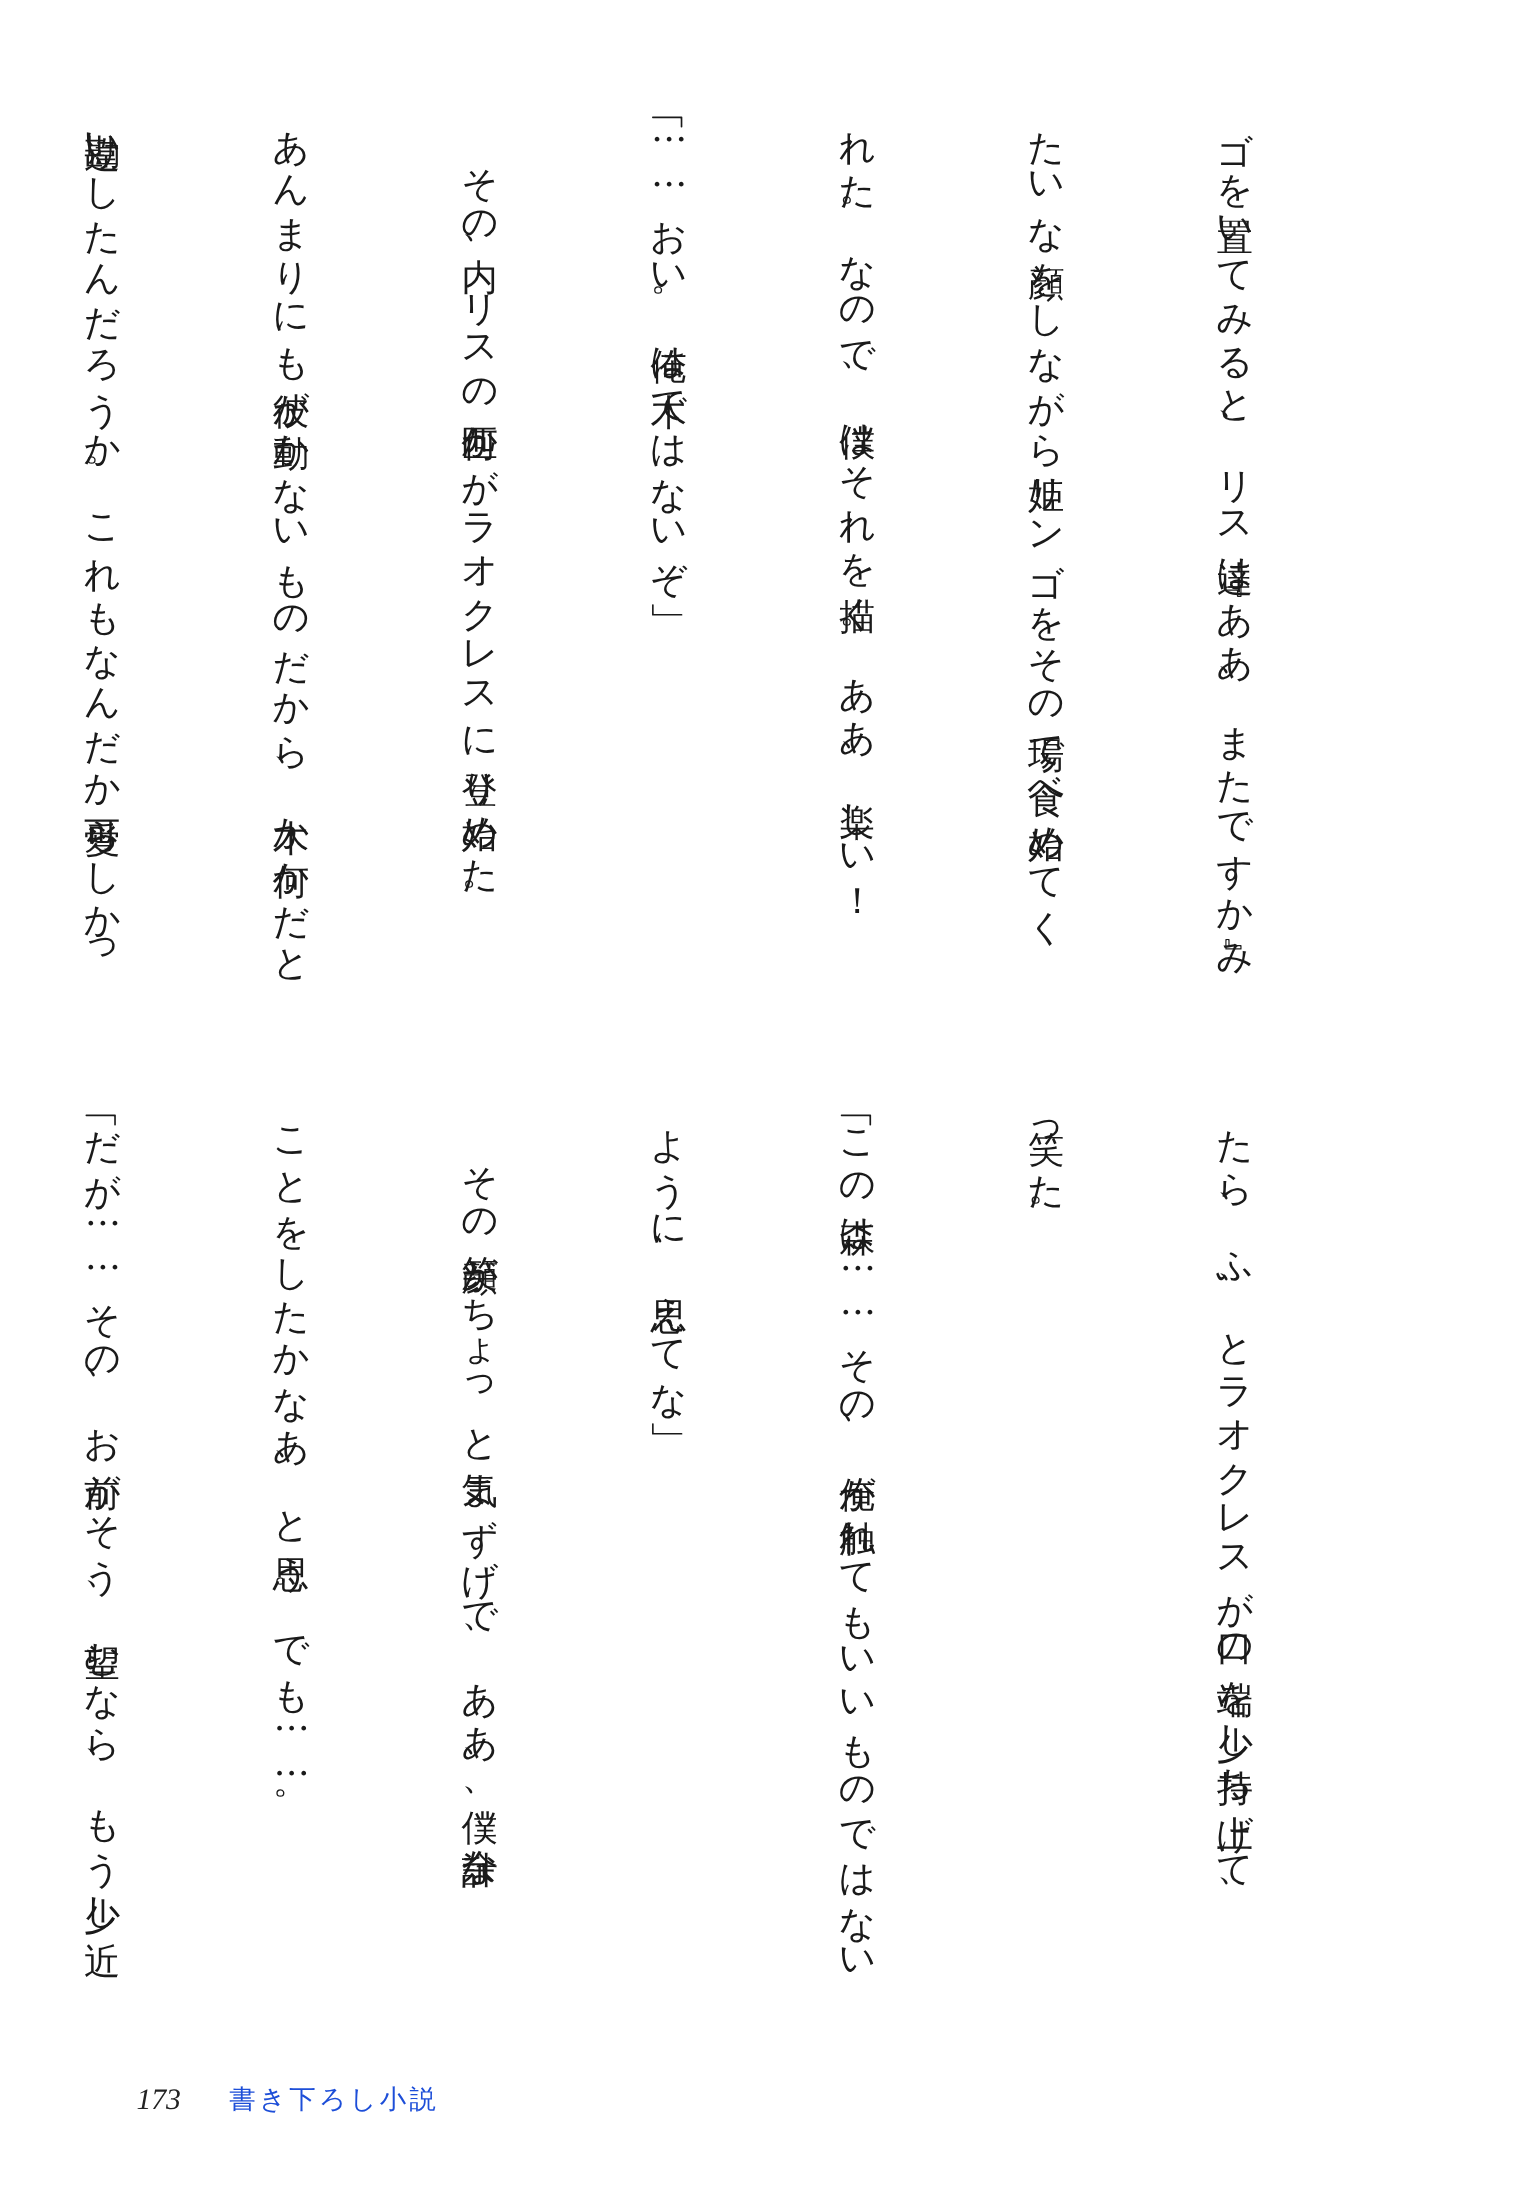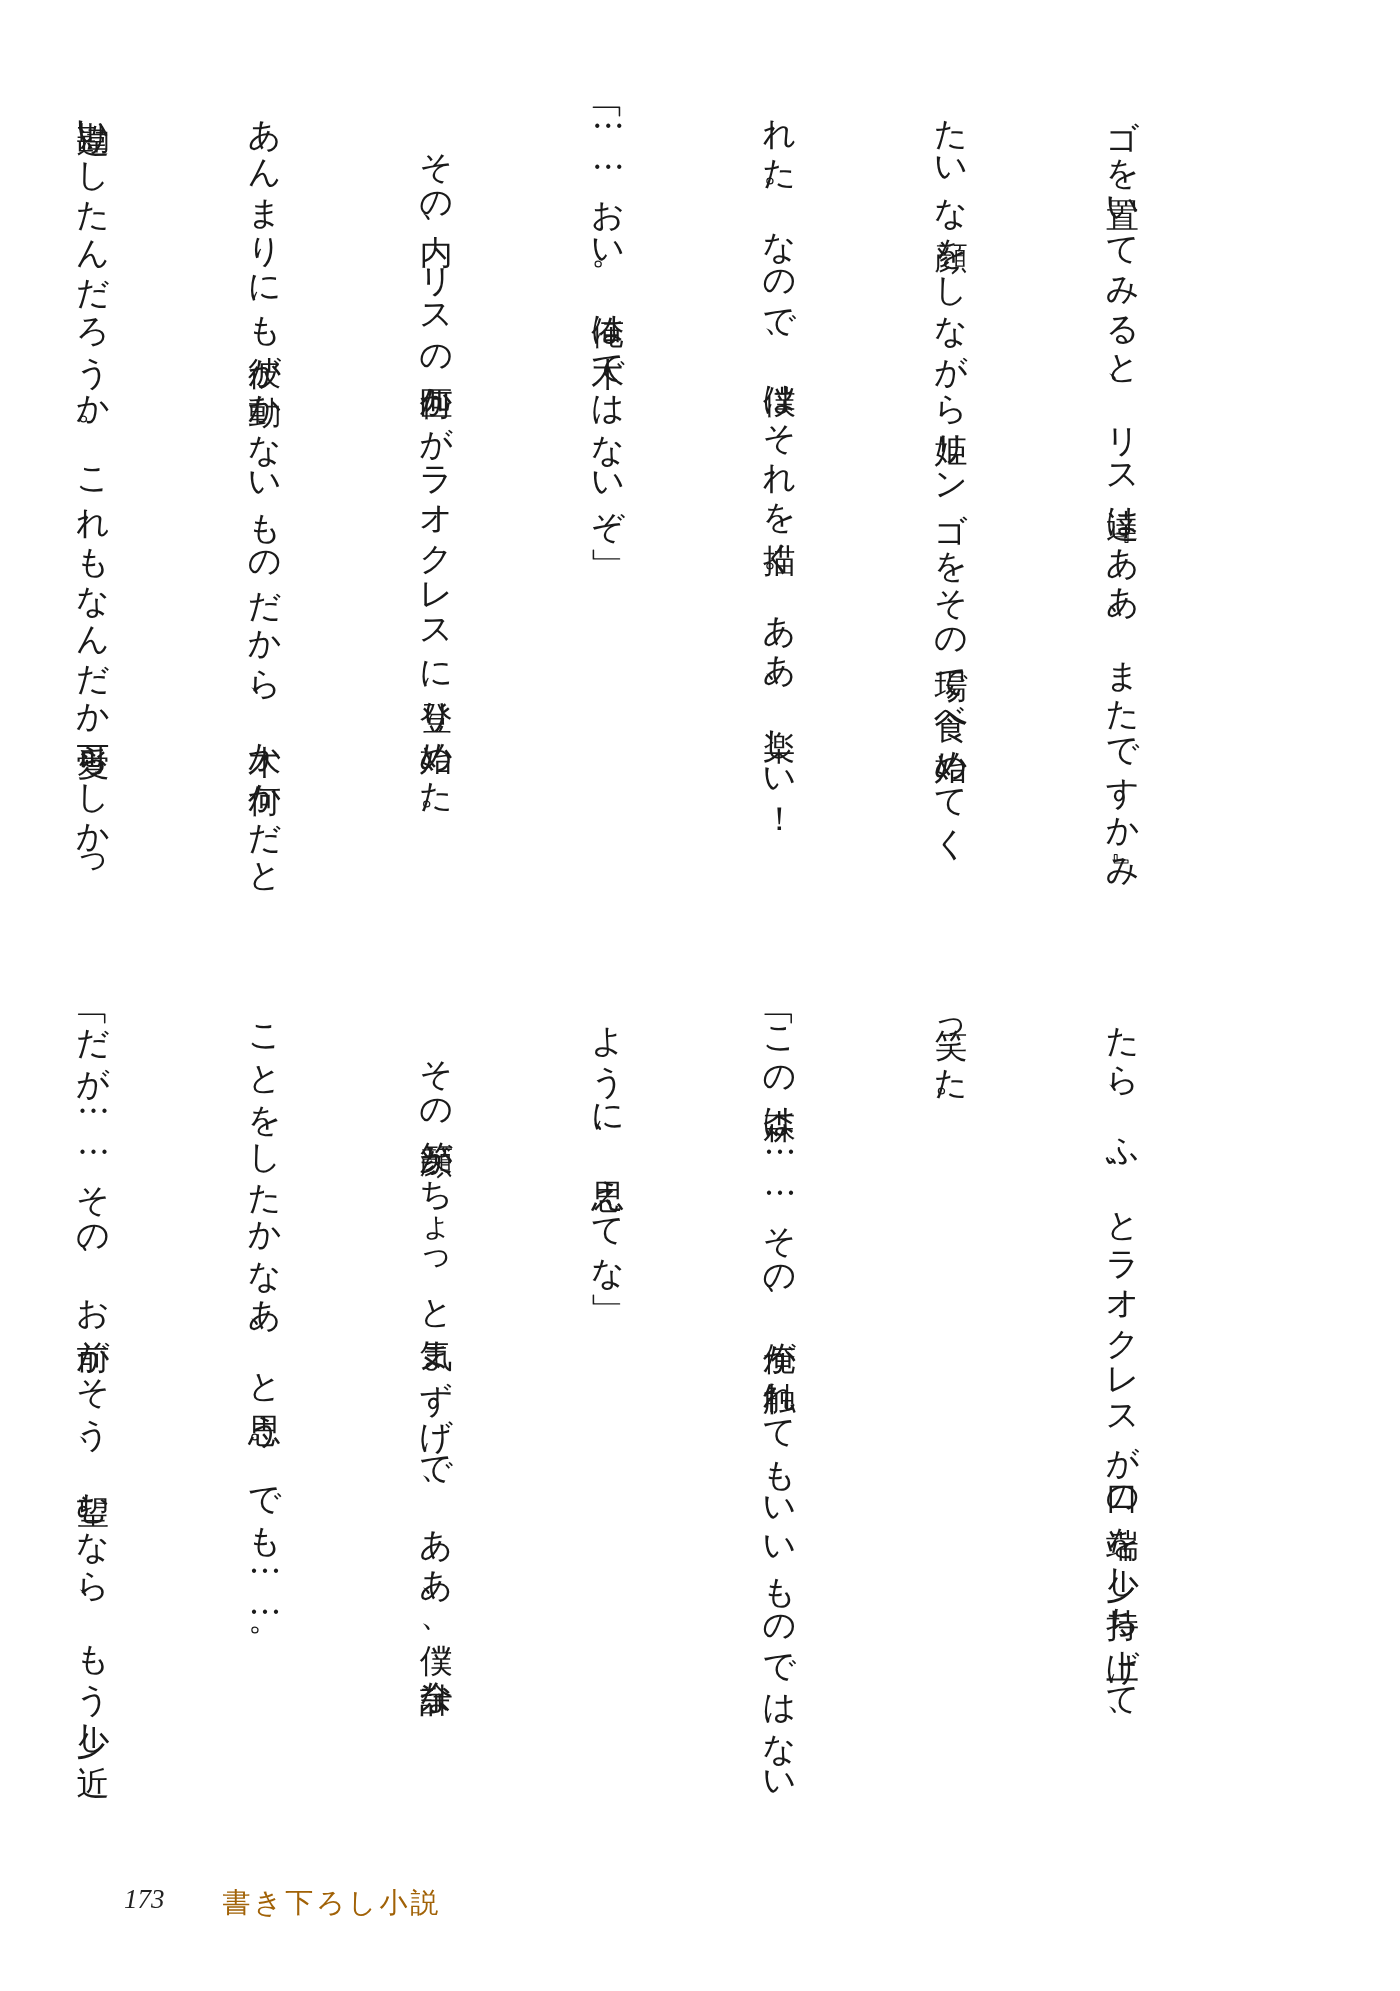--- a/index.html
+++ b/index.html
@@ -46,34 +46,34 @@
       top: 1003px;
       right: 134px;
       height: 840px;
     }
     .footer {
       position: absolute;
       top: 1884px;
       left: 124px;
       height: 40px;
       display: flex;
-      align-items: flex-start;
-      gap: 58px;
+      align-items: flex-end;
+      gap: 44px;
     }
     .page-number {
       font-family: "Liberation Serif", "DejaVu Serif", serif;
       font-style: italic;
       font-size: 27px;
       color: #222222;
       letter-spacing: 0px;
     }
     .running-title {
       font-family: Liberation Serif, serif;
-      font-size: 28px;
-      color: #a16207;
+      font-size: 24px;
+      color: #1d4ed8;
       letter-spacing: 3px;
     }
   </style>
 </head>
 <body>
 
 <div class="page">
 
   <div class="block block-upper">
     <span class="line">ゴを置いてみると、リス達は『ああ、またですか』み</span>

